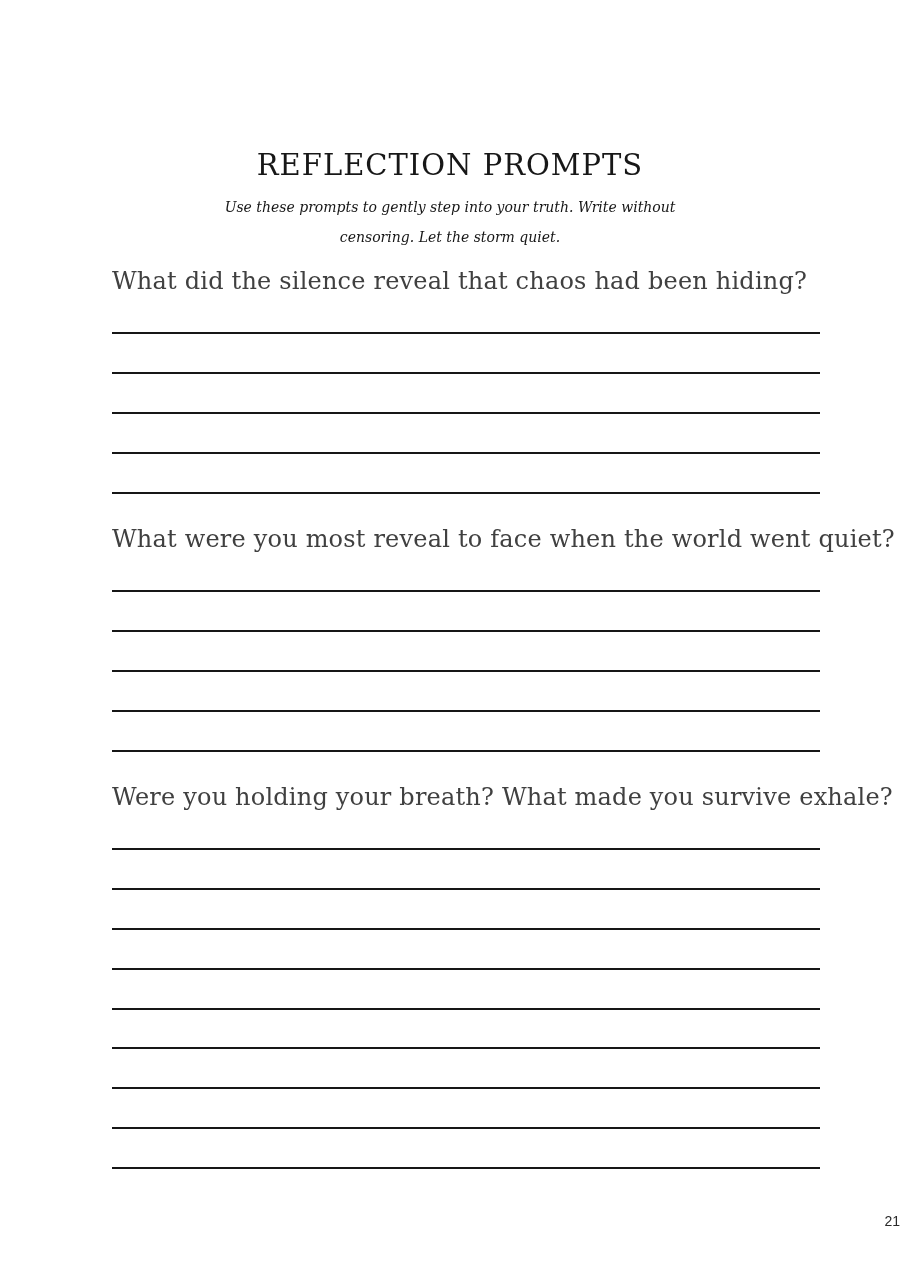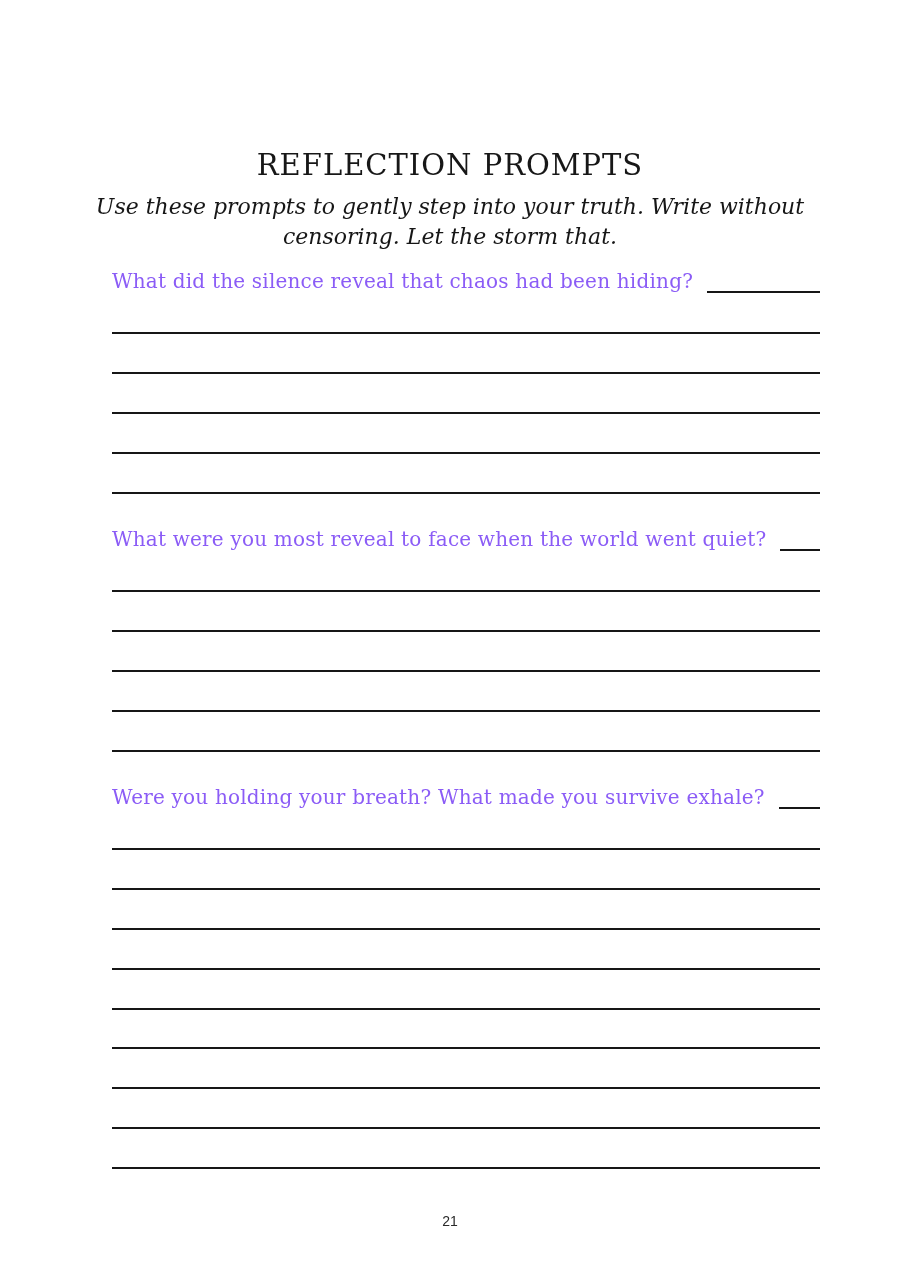--- a/index.html
+++ b/index.html
@@ -26,35 +26,35 @@
     letter-spacing: 1px;
     line-height: 36px;
     color: #171717;
     transform: scaleY(1.05);
     transform-origin: top center;
   }
   .doc-subtitle {
     margin-top: 16px;
     text-align: center;
     font-style: italic;
-    font-size: 22px;
+    font-size: 14px;
     line-height: 30px;
     color: #161616;
   }
   .content {
     margin-left: 112px;
     margin-right: 80px; 
   }
   .q-row {
     display: flex;
     align-items: stretch;
-    font-size: 20px;
+    font-size: 24px;
     line-height: 28px;
     margin-top: 31px;
-    color: #8b5cf6;
+    color: #404040;
   }
   .q-row.first {
     margin-top: 15px;
   }
   .q-text {
     white-space: nowrap;
     letter-spacing: 0.2px;
   }
   .q-tail {
     flex: 1;
@@ -67,36 +67,36 @@
   }
   .rules .rule {
     height: 38px;
     border-bottom: 2px solid #161616;
   }
   .rules .rule:first-child {
     height: 37px;
   }
   .page-number {
     margin-top: 44px;
-    text-align: center;
+    text-align: right;
     font-family: "Liberation Sans", sans-serif;
     font-size: 14px;
     color: #2a2a2a;
   }
 </style>
 </head>
 <body>
 
 <div class="page">
 
   <div class="doc-title">REFLECTION PROMPTS</div>
 
   <div class="doc-subtitle">
     <div>Use these prompts to gently step into your truth. Write without</div>
-    <div>censoring. Let the storm that.</div>
+    <div>censoring. Let the storm quiet.</div>
   </div>
 
   <div class="content">
 
     <div class="q-row first">
       <span class="q-text">What did the silence reveal that chaos had been hiding?</span>
       <span class="q-tail"></span>
     </div>
     <div class="rules">
         <div class="rule"></div>

